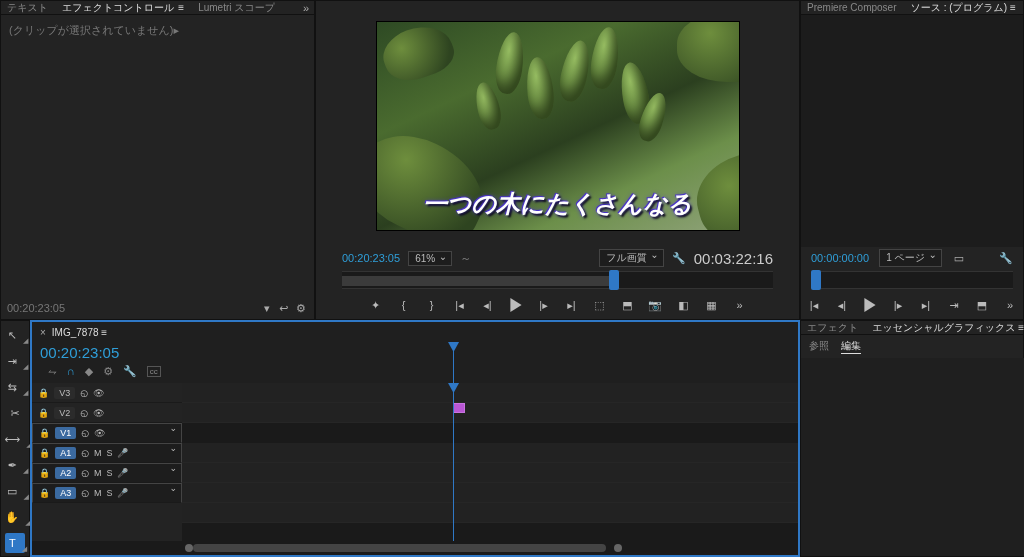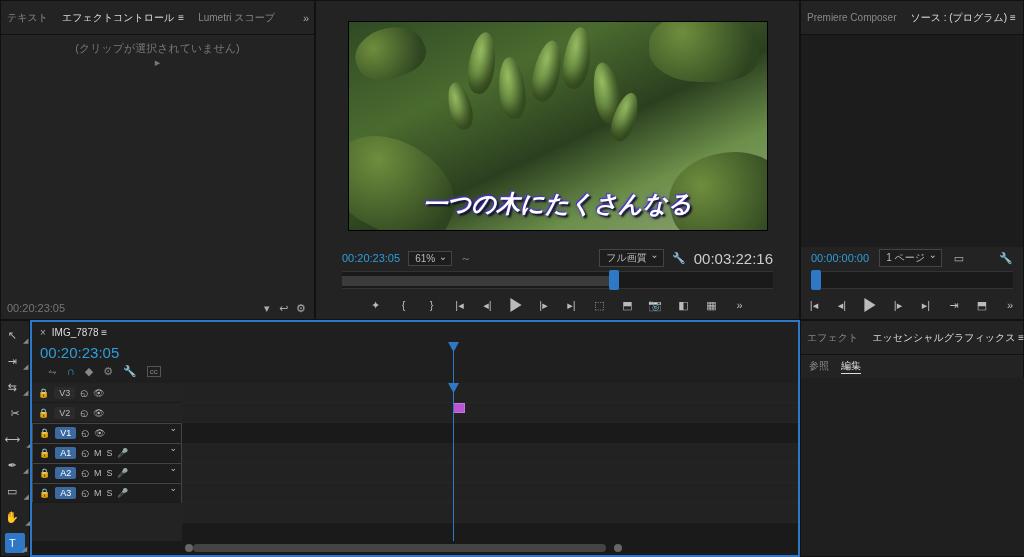--- a/index.html
+++ b/index.html
@@ -2,34 +2,34 @@
 <html><head>
 <meta charset="utf-8">
 <style>
 * { margin: 0; padding: 0; box-sizing: border-box; font-family: "Hiragino Kaku Gothic Pro", "Meiryo", sans-serif; }
 body { background: #1b1b1b; color: #ccc; font-size: 11px; width: 1024px; height: 557px; overflow: hidden; }
 
 .app { display: grid; grid-template-rows: 320px 237px; grid-template-columns: 315px 485px 224px; }
 
 
 .panel { background: #232323; border: 1px solid #111; position: relative; }
-.tabs { display: flex; align-items: center; height: 34px; border-bottom: 1px solid #111; padding: 0 6px; gap: 14px; }
+.tabs { display: flex; align-items: center; height: 14px; border-bottom: 1px solid #111; padding: 0 6px; gap: 14px; }
 .tab { color: #888; cursor: pointer; white-space: nowrap; font-size: 10px; }
 .tab.active { color: #ddd; }
 .tab .burger { margin-left: 4px; }
 .efc-body { padding: 6px 8px; }
-.efc-row { display: flex; align-items: center; height: 18px; color: #777; flex-direction: column; }
+.efc-row { display: flex; align-items: center; height: 18px; color: #777; }
 .efc-foot { position: absolute; bottom: 4px; left: 6px; right: 6px; display: flex; justify-content: space-between; color: #777; align-items: center; }
 .mini-icon { width: 14px; height: 14px; display: inline-flex; align-items: center; justify-content: center; color: #aaa; }
 
 
 .program { background: #232323; border: 1px solid #111; display: flex; flex-direction: column; }
 .prog-tabs { height: 22px; display: flex; align-items: center; padding: 0 10px; }
 .viewer-wrap { flex: 1; display: flex; align-items: center; justify-content: center; padding: 4px 20px 0; }
-.viewer { width: 420px; height: 210px; background: linear-gradient(155deg,#2e4a24 0%,#4a6b2f 30%,#2b3f1f 55%,#6c8f4a 75%,#8fa27a 100%); position: relative; overflow: hidden; border: 1px solid #000; }
+.viewer { width: 364px; height: 210px; background: linear-gradient(155deg,#2e4a24 0%,#4a6b2f 30%,#2b3f1f 55%,#6c8f4a 75%,#8fa27a 100%); position: relative; overflow: hidden; border: 1px solid #000; }
 
 .gourd { position: absolute; width: 26px; height: 62px; background: radial-gradient(ellipse at 40% 30%, #98bf63, #4e6e2e 70%); border-radius: 50% 50% 45% 45% / 60% 60% 40% 40%; transform: rotate(8deg); box-shadow: inset -6px -10px 12px rgba(0,0,0,.35); }
 .leaf { position: absolute; width: 70px; height: 50px; background: radial-gradient(circle at 30% 30%, #6e8e3d, #2e4420 80%); border-radius: 50% 60% 40% 50%; }
 .caption { position: absolute; bottom: 10px; left: 50%; transform: translateX(-50%); color: #fff; font-size: 24px; font-style: italic; font-weight: 600; white-space: nowrap; text-shadow: 0 0 4px #4a34c8, 2px 2px 2px #000, -1px -1px 0 #4a34c8; font-family: serif; }
 .prog-info { display: flex; align-items: center; padding: 2px 26px; gap: 8px; }
 .tc { color: #2f9ed8; font-size: 11px; }
 .sel { background: #1d1d1d; border: 1px solid #444; color: #bbb; font-size: 10px; padding: 1px 16px 1px 6px; position: relative; }
 .sel::after { content: "⌄"; position: absolute; right: 4px; top: -1px; }
 .spacer { flex: 1; }
 .tc-right { color: #ccc; font-size: 15px; }

